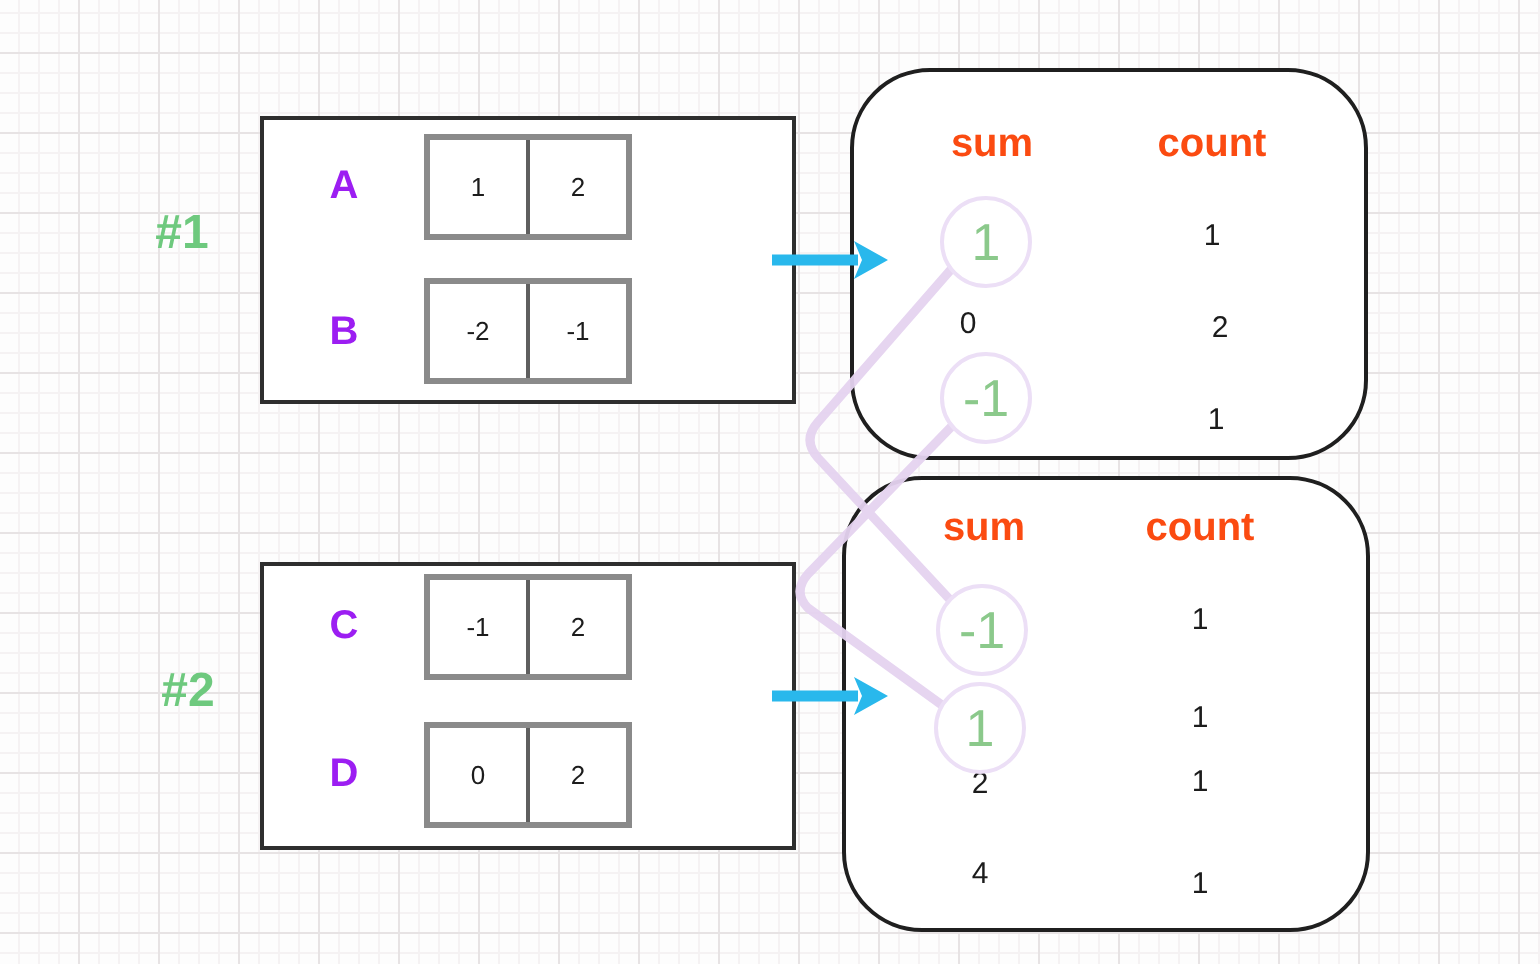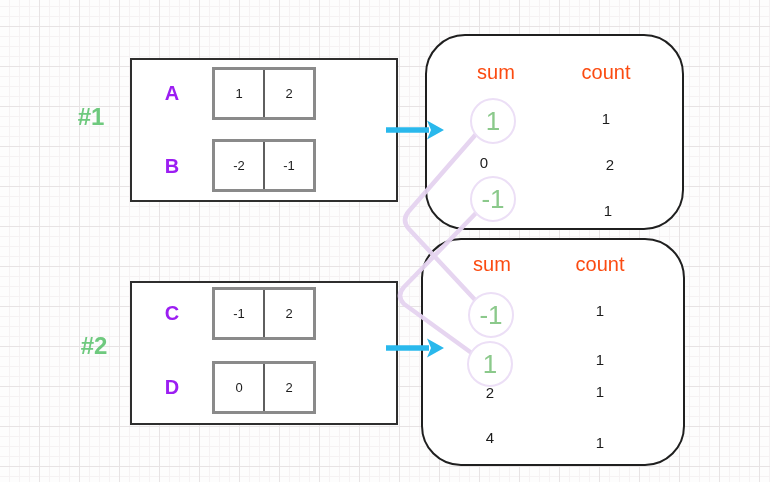--- a/index.html
+++ b/index.html
@@ -19,21 +19,21 @@
   }
   .txt{position:absolute;transform:translate(-50%,-50%);white-space:nowrap;line-height:1;}
   .group-label{font-size:24px;font-weight:bold;color:#6ec97e;}
   .row-letter{font-size:20px;font-weight:bold;color:#9c1ef2;}
   .array-box{position:absolute;border:2px solid #2e2e2e;background:#ffffff;}
   .cellpair{position:absolute;display:flex;border:3px solid #8a8a8a;background:#ffffff;}
   .cell{width:48px;height:47px;display:flex;align-items:center;justify-content:center;
         font-size:13px;color:#1c1c1c;}
   .cell + .cell{border-left:2px solid #5f5f5f;}
   .result-box{position:absolute;border:2px solid #1f1f1f;border-radius:40px;background:#ffffff;}
-  .col-header{font-size:20px;font-weight:normal;color:#fb4b11;}
+  .col-header{font-size:20px;font-weight:bold;color:#fb4b11;}
   .plain-num{font-size:15px;color:#1c1c1c;}
   .sum-circle{position:absolute;transform:translate(-50%,-50%);
     width:42px;height:42px;border-radius:50%;
     border:2px solid #ecdff6;background:#ffffff;
     display:flex;align-items:center;justify-content:center;
     font-size:26px;color:#8bc98b;z-index:3;}
   .overlay{position:absolute;left:0;top:0;z-index:2;pointer-events:none;}
 </style>
 </head>
 <body>

